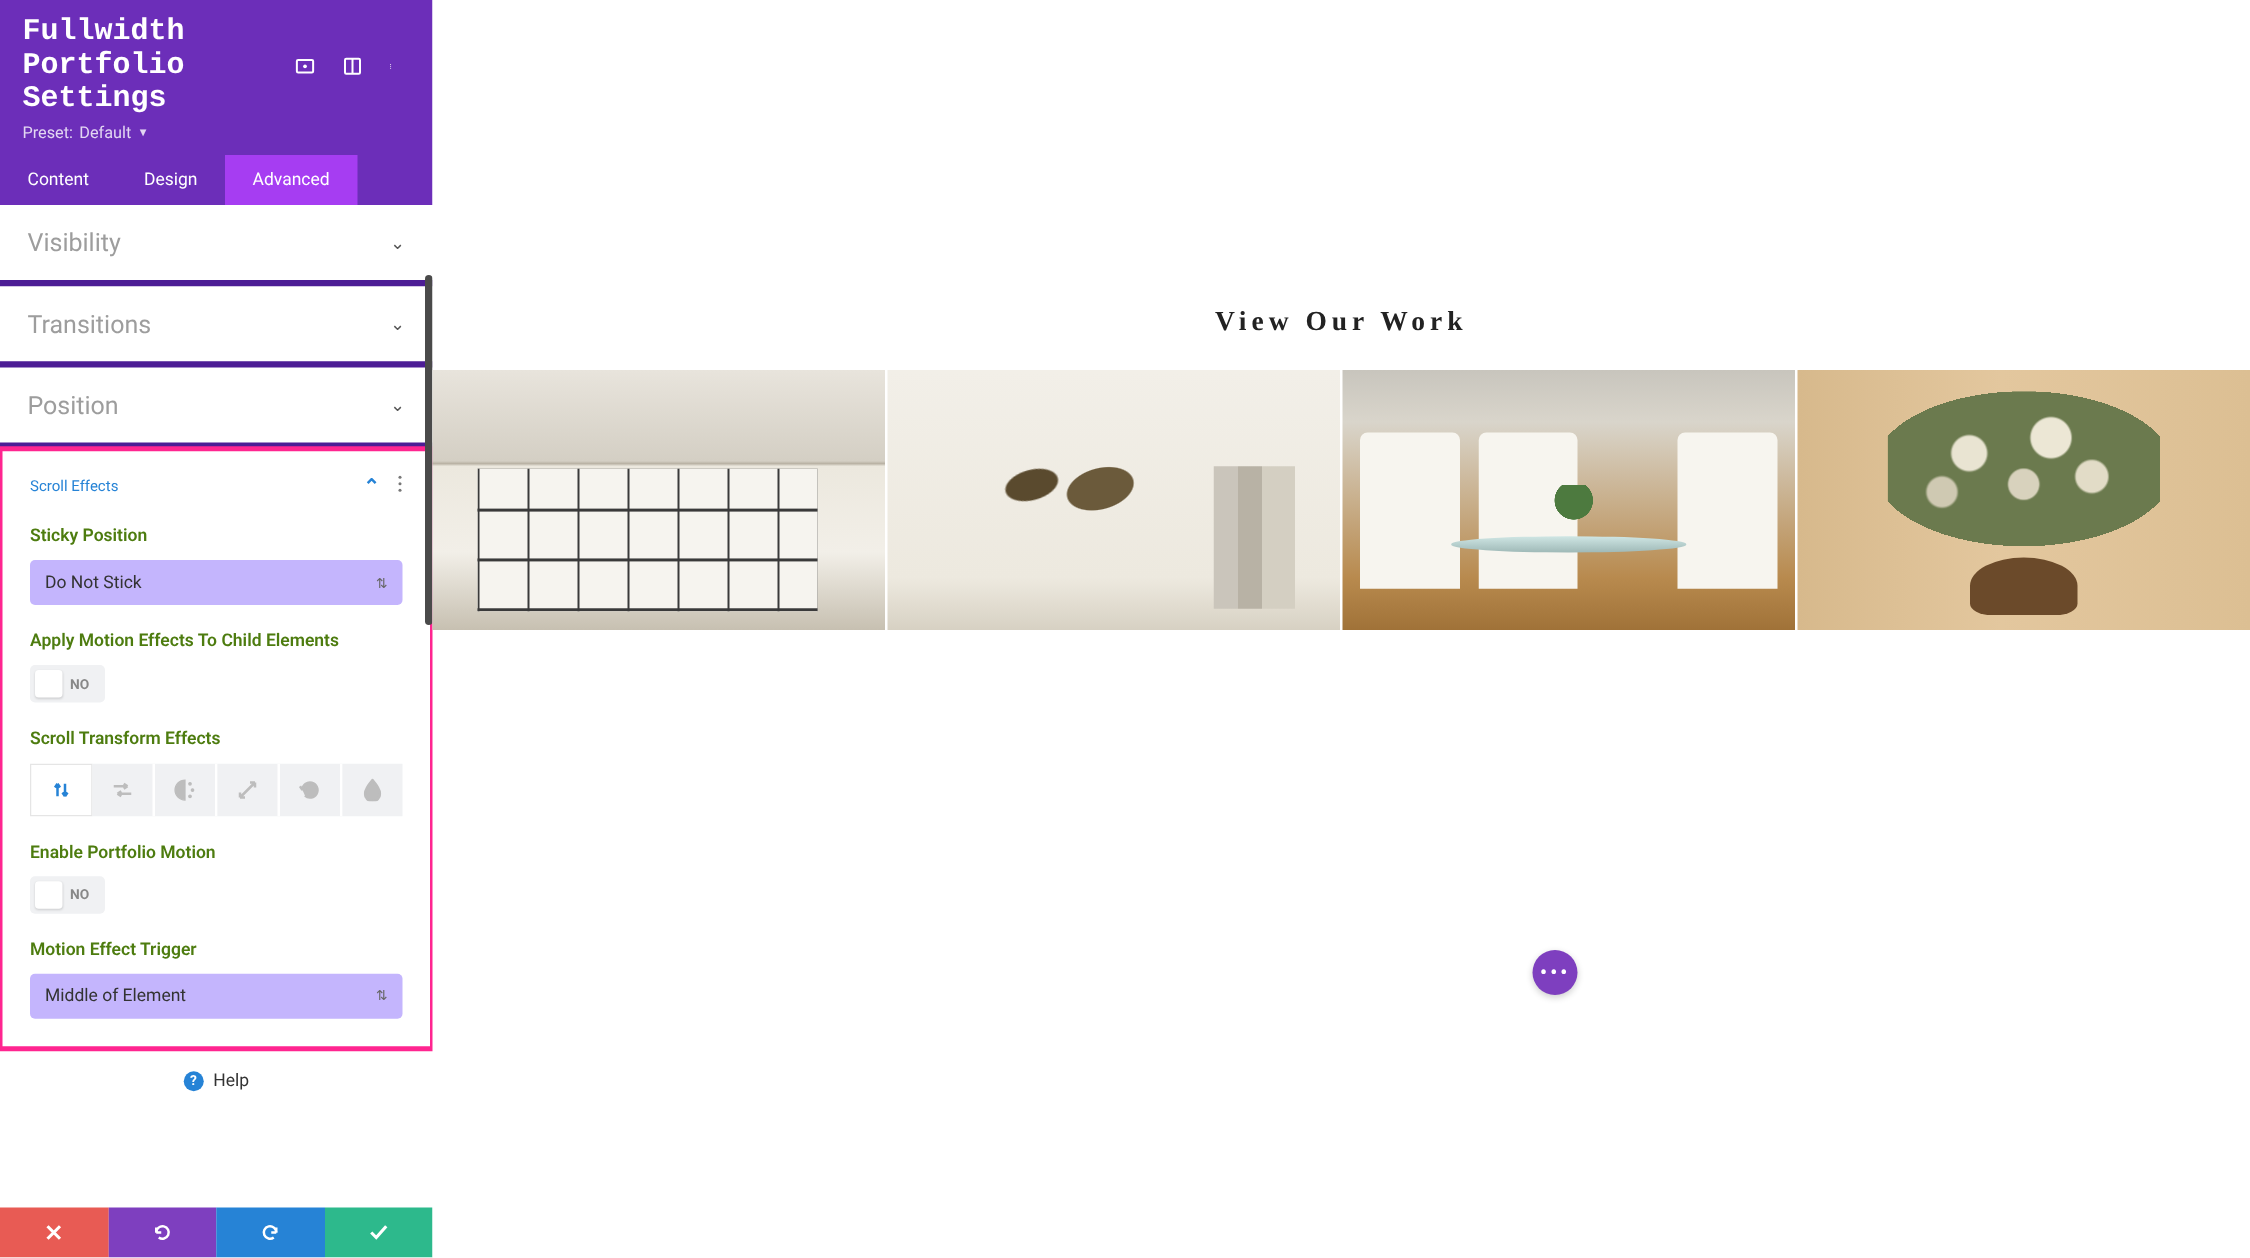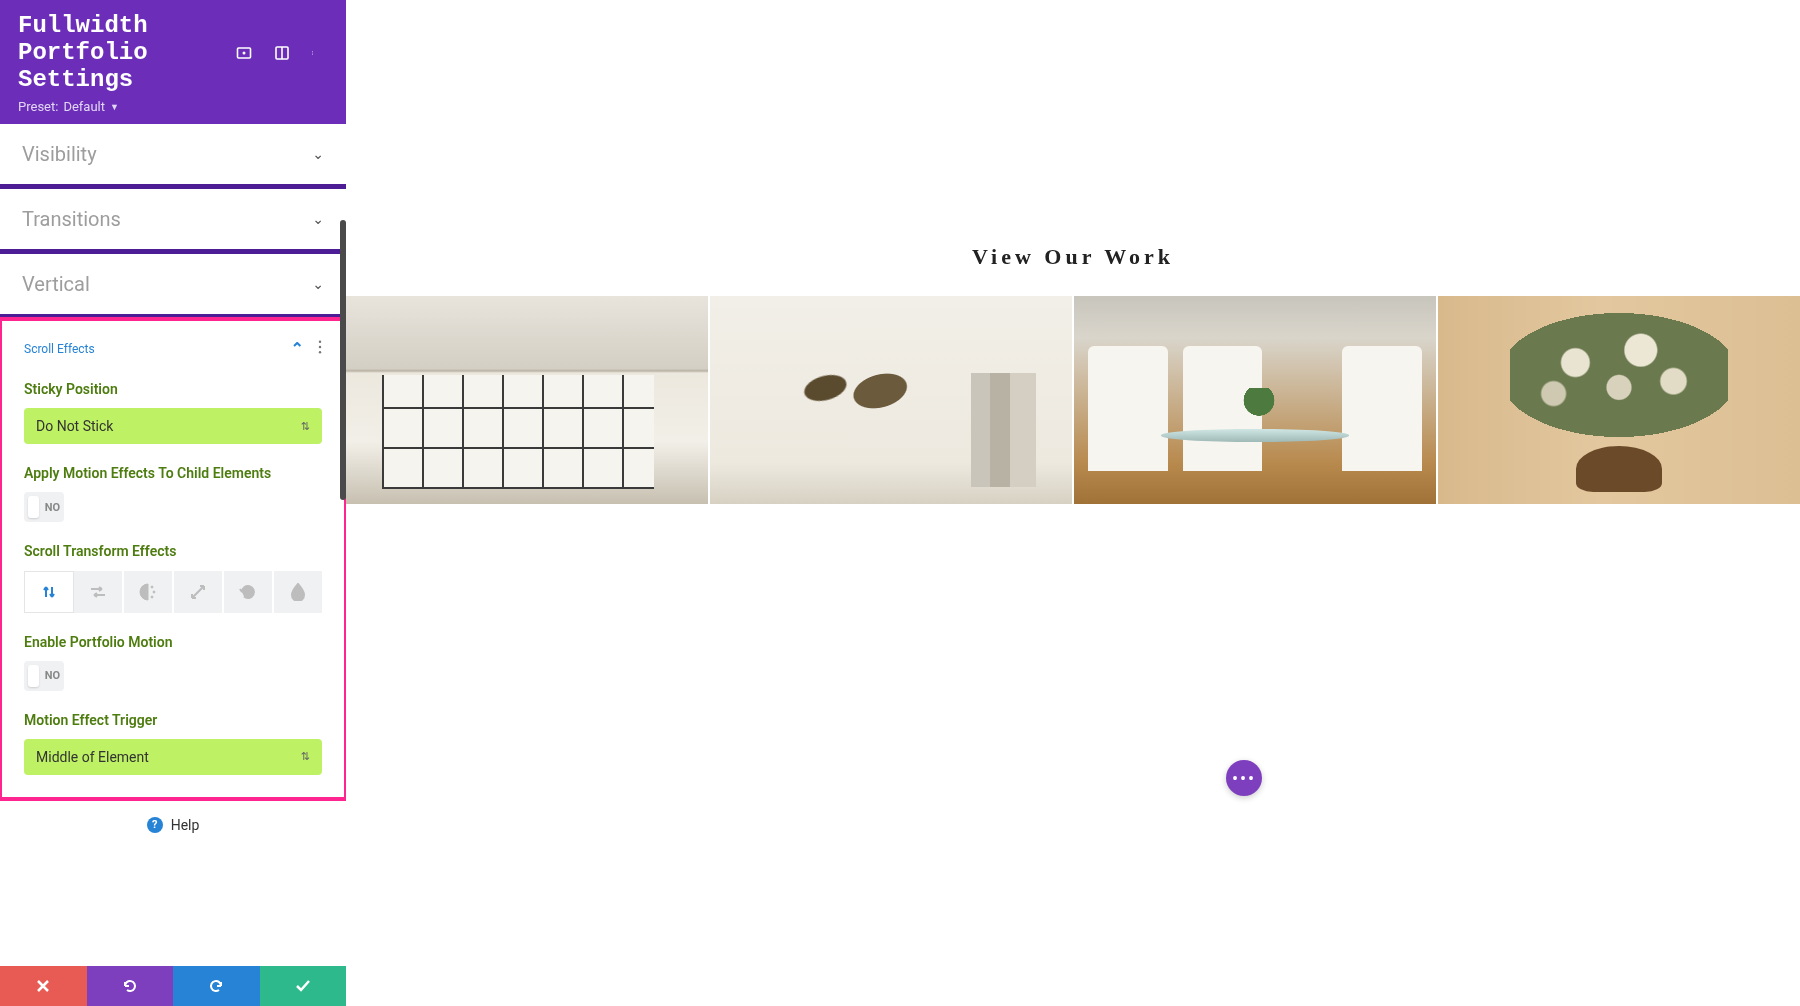--- a/index.html
+++ b/index.html
@@ -30,23 +30,23 @@
 .section-chevron { color: #555; font-size: 14px; }
 
 
 .scroll-block { border: 4px solid #ff2590; margin: -2px; position: relative; }
 .scroll-head { display: flex; align-items: center; justify-content: space-between; padding: 18px 22px 12px; }
 .scroll-title { font-size: 12px; color: #2683d6; font-weight: 400; }
 .scroll-head-icons { display: flex; align-items: center; gap: 14px; color: #555; }
 
 .field { padding: 10px 22px; }
 .field-label { font-size: 14px; font-weight: 600; color: #4d7c0f; margin-bottom: 10px; line-height: 1.3; }
-.select { width: 100%; background: #bef264; border: none; border-radius: 4px; padding: 10px 12px; font-size: 14px; color: #333; position: relative; display: flex; align-items: center; justify-content: space-between; cursor: pointer; }
+.select { width: 100%; background: #c4b5fd; border: none; border-radius: 4px; padding: 10px 12px; font-size: 14px; color: #333; position: relative; display: flex; align-items: center; justify-content: space-between; cursor: pointer; }
 .select .sort { font-size: 11px; color: #666; }
-.toggle { display: inline-flex; align-items: center; background: #f0f1f3; border-radius: 4px; padding: 4px; width: 40px; height: 30px; }
+.toggle { display: inline-flex; align-items: center; background: #f0f1f3; border-radius: 4px; padding: 4px; width: 60px; height: 30px; }
 .toggle-knob { width: 22px; height: 22px; background: #fff; border-radius: 3px; box-shadow: 0 1px 2px rgba(0,0,0,0.15); }
 .toggle-label { font-size: 11px; font-weight: 700; color: #888; margin-left: 6px; }
 
 .effect-btns { display: flex; gap: 0; }
 .effect-btn { flex: 1; height: 42px; background: #f0f1f3; display: flex; align-items: center; justify-content: center; cursor: pointer; border-right: 2px solid #fff; }
 .effect-btn:last-child { border-right: none; }
 .effect-btn.active { background: #fff; border: 1px solid #e5e5e5; }
 .effect-btn.active svg { stroke: #2683d6; fill: #2683d6; }
 .effect-btn svg { stroke: #bdbdbd; fill: #bdbdbd; }
 
@@ -116,37 +116,42 @@
           </span>
         </div>
       </div>
       <div class="preset">
         <span>Preset:</span>
         <span>Default</span>
         <span class="caret">▼</span>
       </div>
     </div>
 
+    <div class="tabs">
+      <div class="tab">Content</div>
+      <div class="tab">Design</div>
+      <div class="tab active">Advanced</div>
+    </div>
 
     <div class="sections">
       <div class="section">
         <div class="section-head">
           <div class="section-title">Visibility</div>
           <div class="section-chevron">⌄</div>
         </div>
       </div>
       <div class="section">
         <div class="section-head">
           <div class="section-title">Transitions</div>
           <div class="section-chevron">⌄</div>
         </div>
       </div>
       <div class="section">
         <div class="section-head">
-          <div class="section-title">Vertical</div>
+          <div class="section-title">Position</div>
           <div class="section-chevron">⌄</div>
         </div>
       </div>
 
       <div class="scroll-block">
         <div class="scroll-head">
           <div class="scroll-title">Scroll Effects</div>
           <div class="scroll-head-icons">
             <span style="color:#2683d6;font-weight:700;">⌃</span>
             <span>

